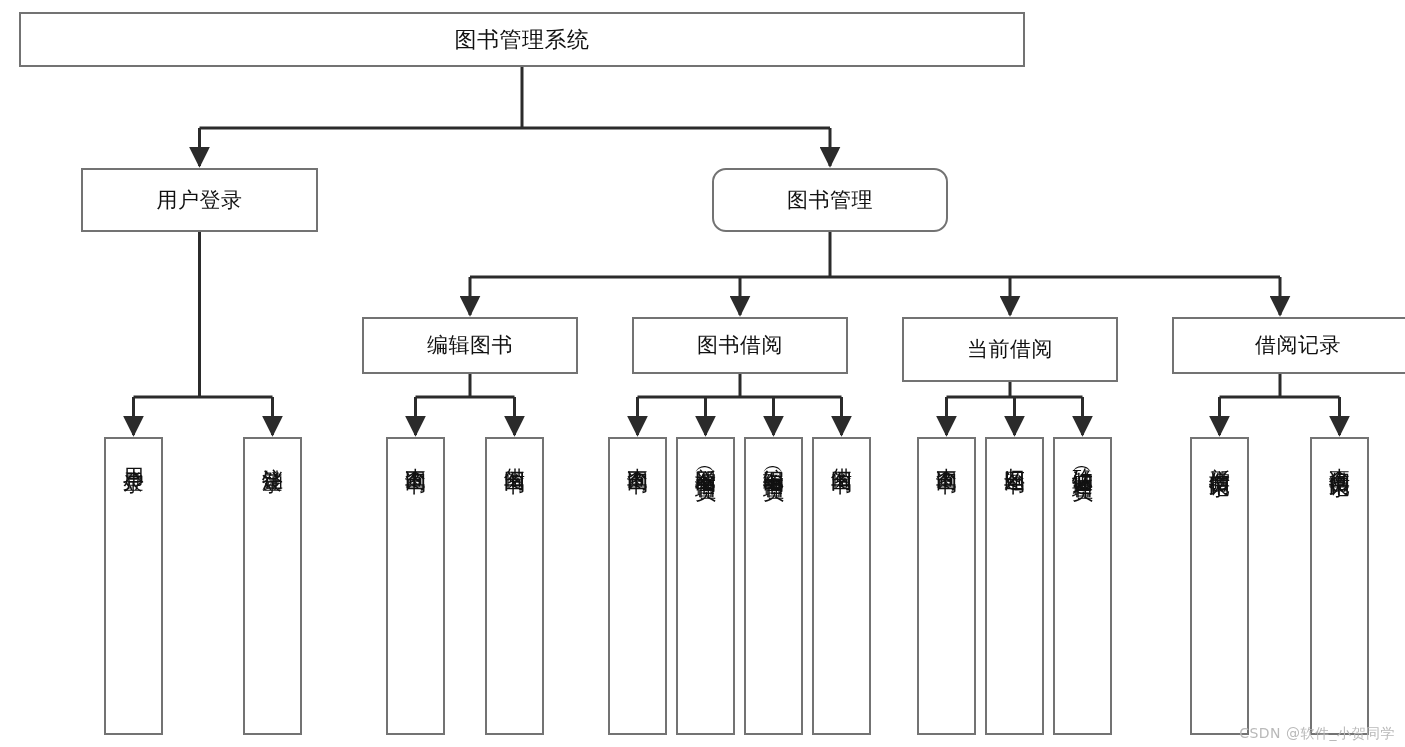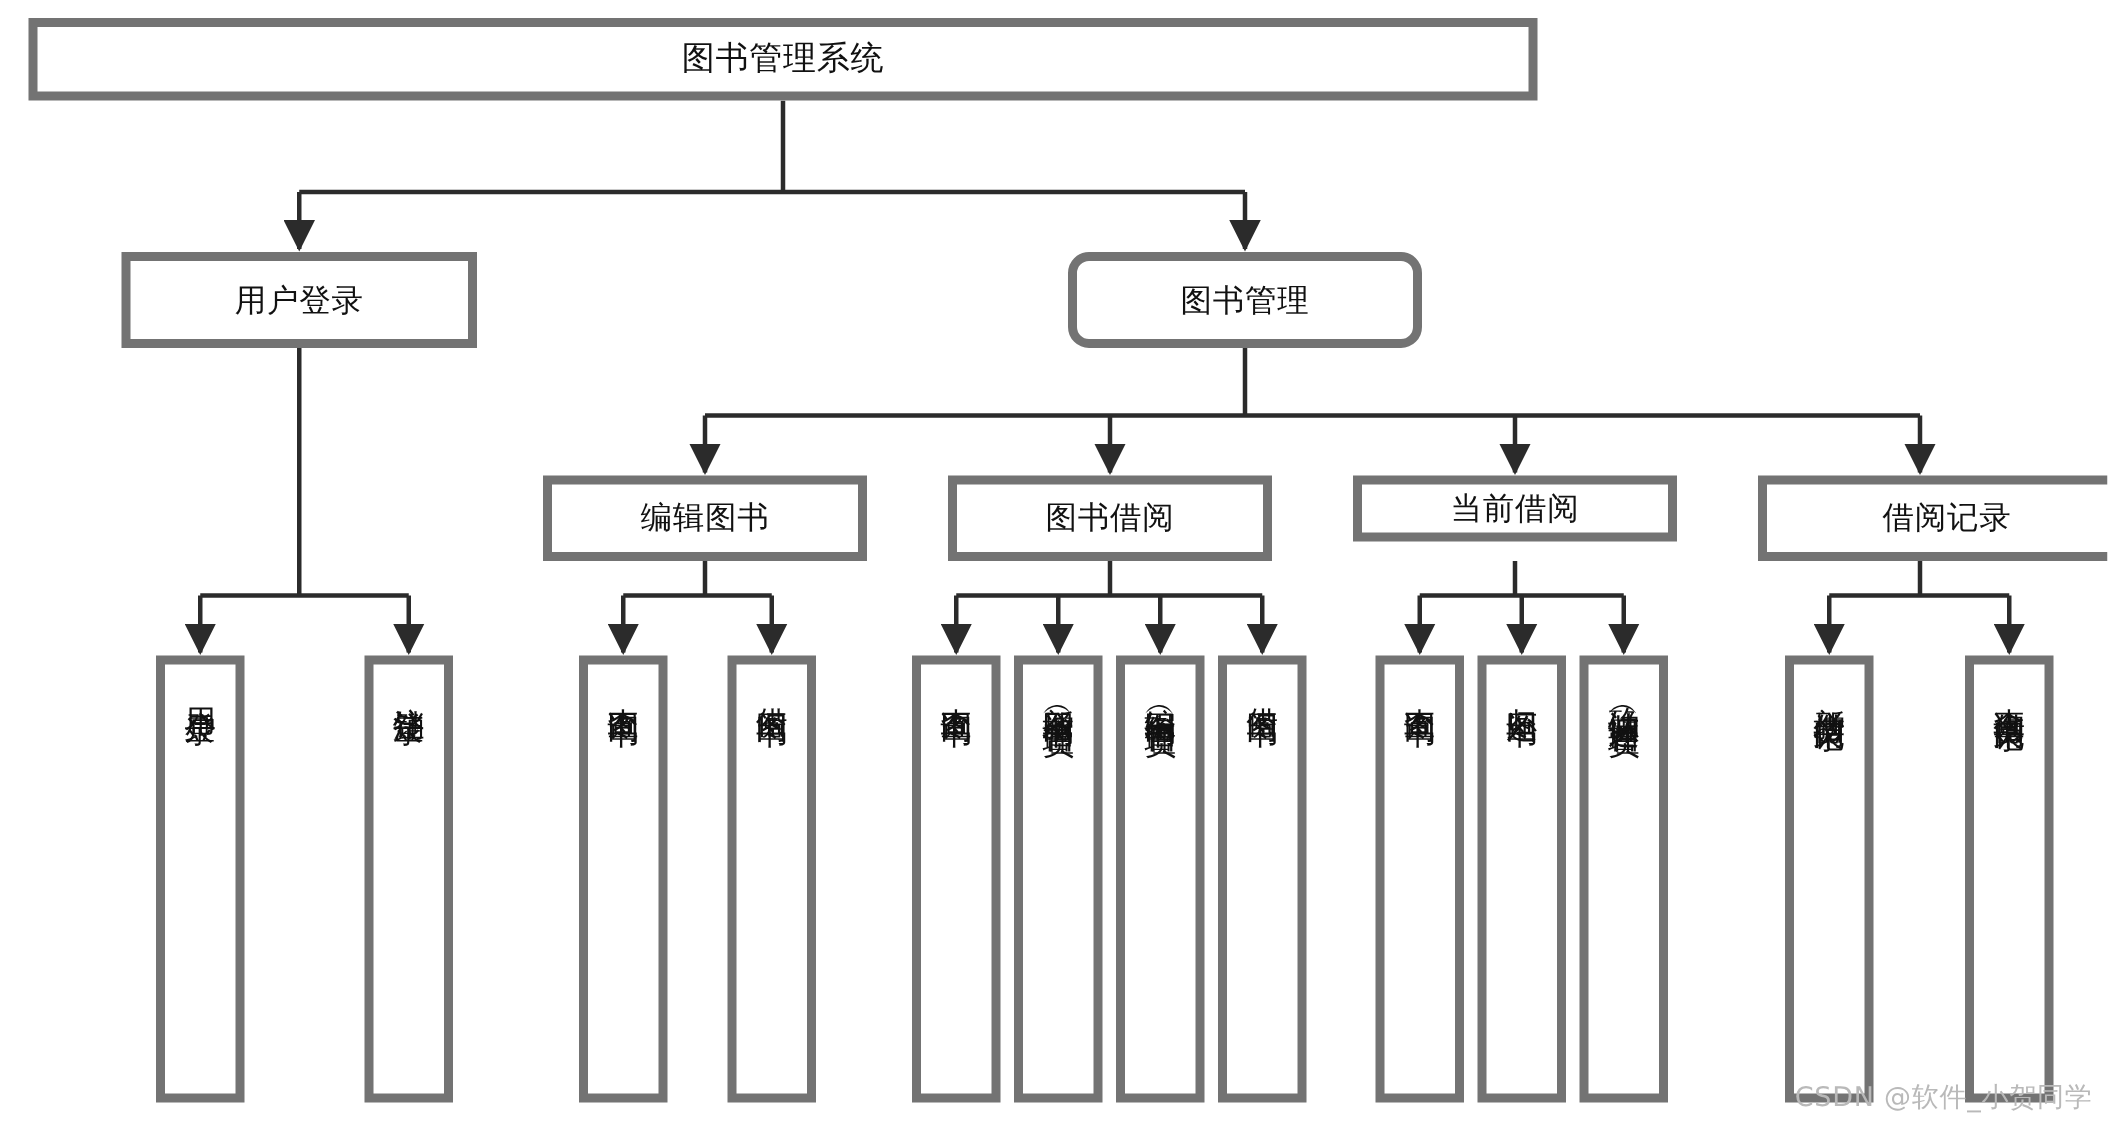--- a/index.html
+++ b/index.html
@@ -23,21 +23,21 @@
     left: 0;
     top: 0;
     width: 1405px;
     height: 747px;
     pointer-events: none;
   }
   .node {
     position: absolute;
     box-sizing: border-box;
     background: #ffffff;
-    border: 6px solid #737373;
+    border: 2px solid #737373;
     display: flex;
     align-items: center;
     justify-content: center;
     color: #111111;
     z-index: 2;
   }
   .node-label {
     display: block;
     text-align: center;
     line-height: 1.18;
@@ -61,21 +61,21 @@
     text-orientation: upright;
     font-size: 21px;
     line-height: 1.05;
     letter-spacing: 2px;
     white-space: nowrap;
   }
   #watermark {
     position: absolute;
     right: 10px;
     bottom: 4px;
-    font-size: 18px;
+    font-size: 14px;
     color: #b9b9b9;
     letter-spacing: 0.5px;
     z-index: 5;
     white-space: nowrap;
     font-family: "DejaVu Sans", "Liberation Sans", sans-serif;
   }
 </style>
 </head>
 <body>
 
@@ -134,21 +134,21 @@
   <div class="node horizontal" style="left: 712px; top: 168px; width: 236px; height: 64px; border-radius: 14px;">
     <span class="node-label">图书管理</span>
   </div>
 
   <div class="node horizontal" style="left: 362px; top: 317px; width: 216px; height: 57px;">
     <span class="node-label">编辑图书</span>
   </div>
   <div class="node horizontal" style="left: 632px; top: 317px; width: 216px; height: 57px;">
     <span class="node-label">图书借阅</span>
   </div>
-  <div class="node horizontal" style="left: 902px; top: 317px; width: 216px; height: 44px;">
+  <div class="node horizontal" style="left: 902px; top: 317px; width: 216px; height: 65px;">
     <span class="node-label">当前借阅</span>
   </div>
   <div class="node horizontal" style="left: 1172px; top: 317px; width: 252px; height: 57px;">
     <span class="node-label">借阅记录</span>
   </div>
 
   <div class="node vertical" style="left: 104px; top: 437px; width: 59px; height: 298px;">
     <span class="node-label">用户登录</span>
   </div>
   <div class="node vertical" style="left: 243px; top: 437px; width: 59px; height: 298px;">

